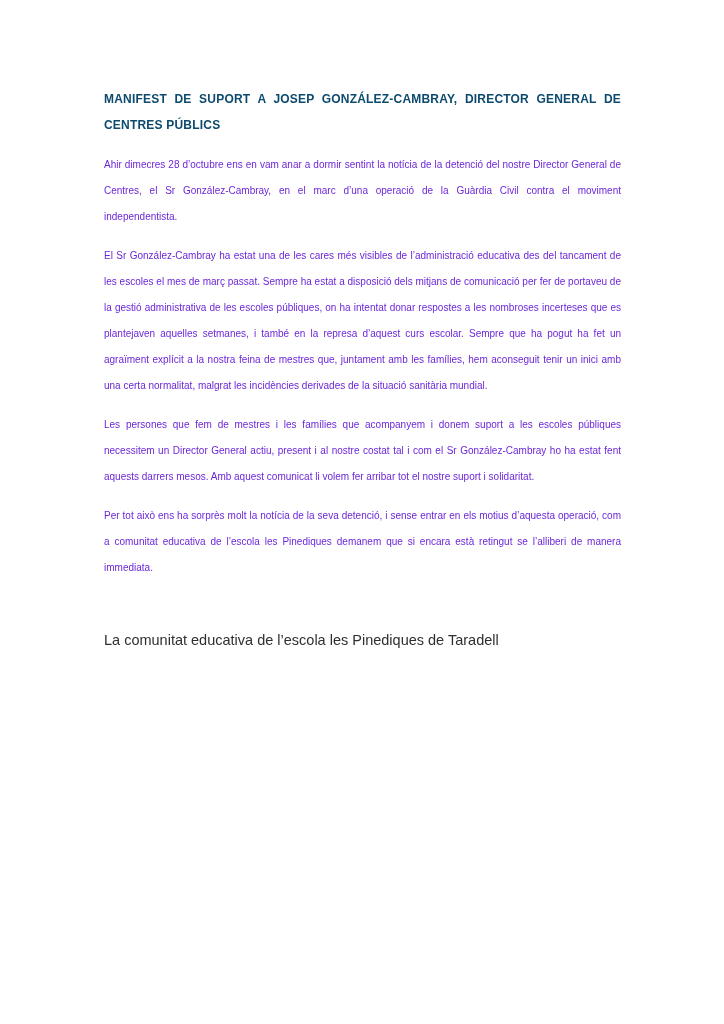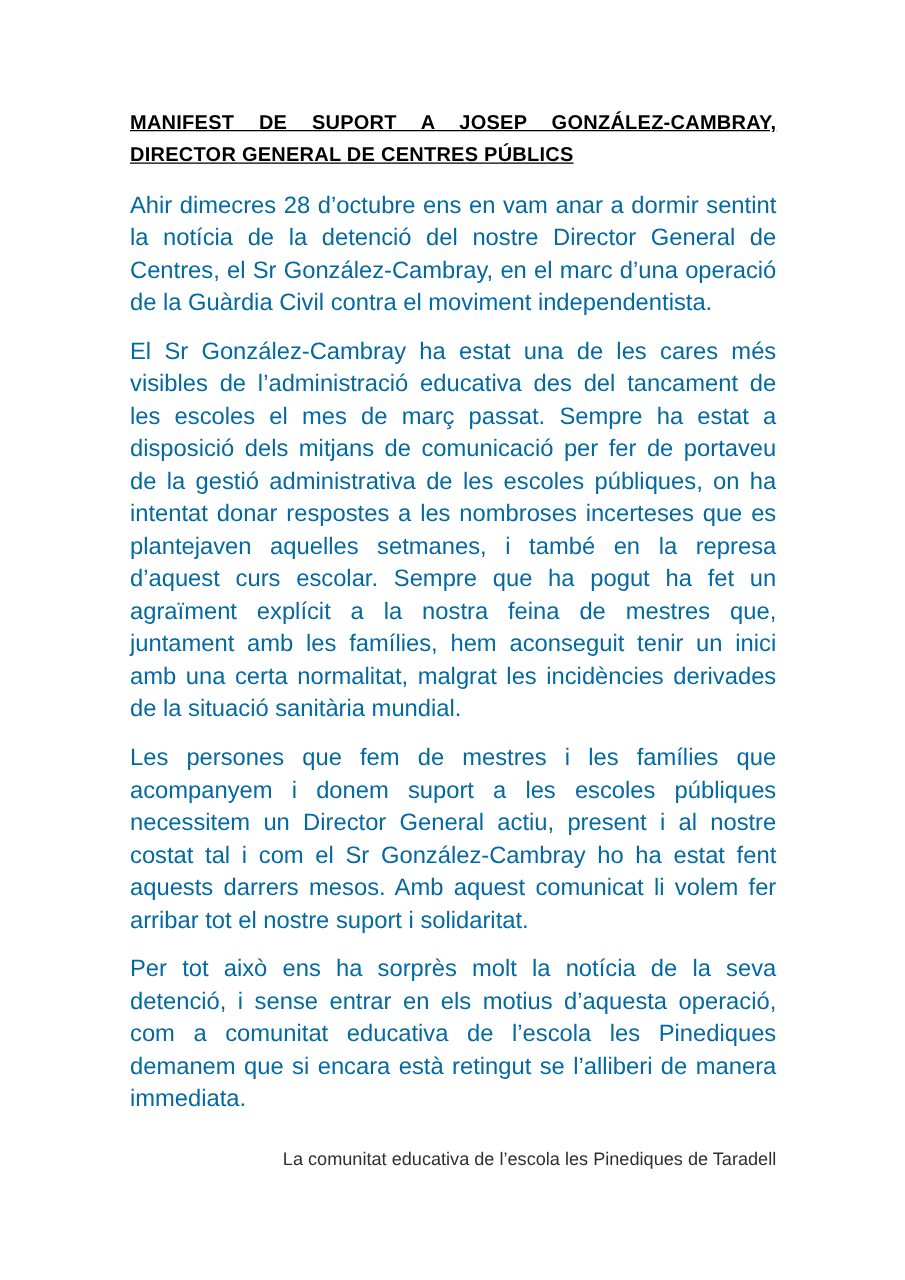--- a/index.html
+++ b/index.html
@@ -16,47 +16,46 @@
     font-family: "Liberation Sans", sans-serif;
   }
   .content {
     position: absolute;
     top: 86px;
     left: 104px;
     width: 517px;
     color: #2f2f2f;
   }
   .doc-title {
-    font-size: 16px;
+    font-size: 12px;
     font-weight: bold;
-    color: #000000;
+    color: #0c4a6e;
     line-height: 26px;
     text-align: justify;
     letter-spacing: 0.2px;
     margin: 0 0 14px 0;
-    text-decoration: underline;
   }
   .doc-title::after {
     
     content: "";
     display: inline-block;
     width: 0;
   }
   .para {
-    font-size: 19px;
+    font-size: 10px;
     line-height: 26px;
     text-align: justify;
     margin: 0 0 13px 0;
-    color: #0369a1;
+    color: #6d28d9;
   }
   .signature {
     font-size: 14.5px;
     line-height: 26px;
-    text-align: right;
-    margin: 22px 0 0 0;
+    text-align: left;
+    margin: 46px 0 0 0;
     color: #2f2f2f;
   }
 </style>
 </head>
 <body>
 
 <div class="page">
   <div class="content">
 
     <h1 class="doc-title">MANIFEST DE SUPORT A JOSEP GONZÁLEZ-CAMBRAY,  DIRECTOR GENERAL DE CENTRES PÚBLICS</h1>

